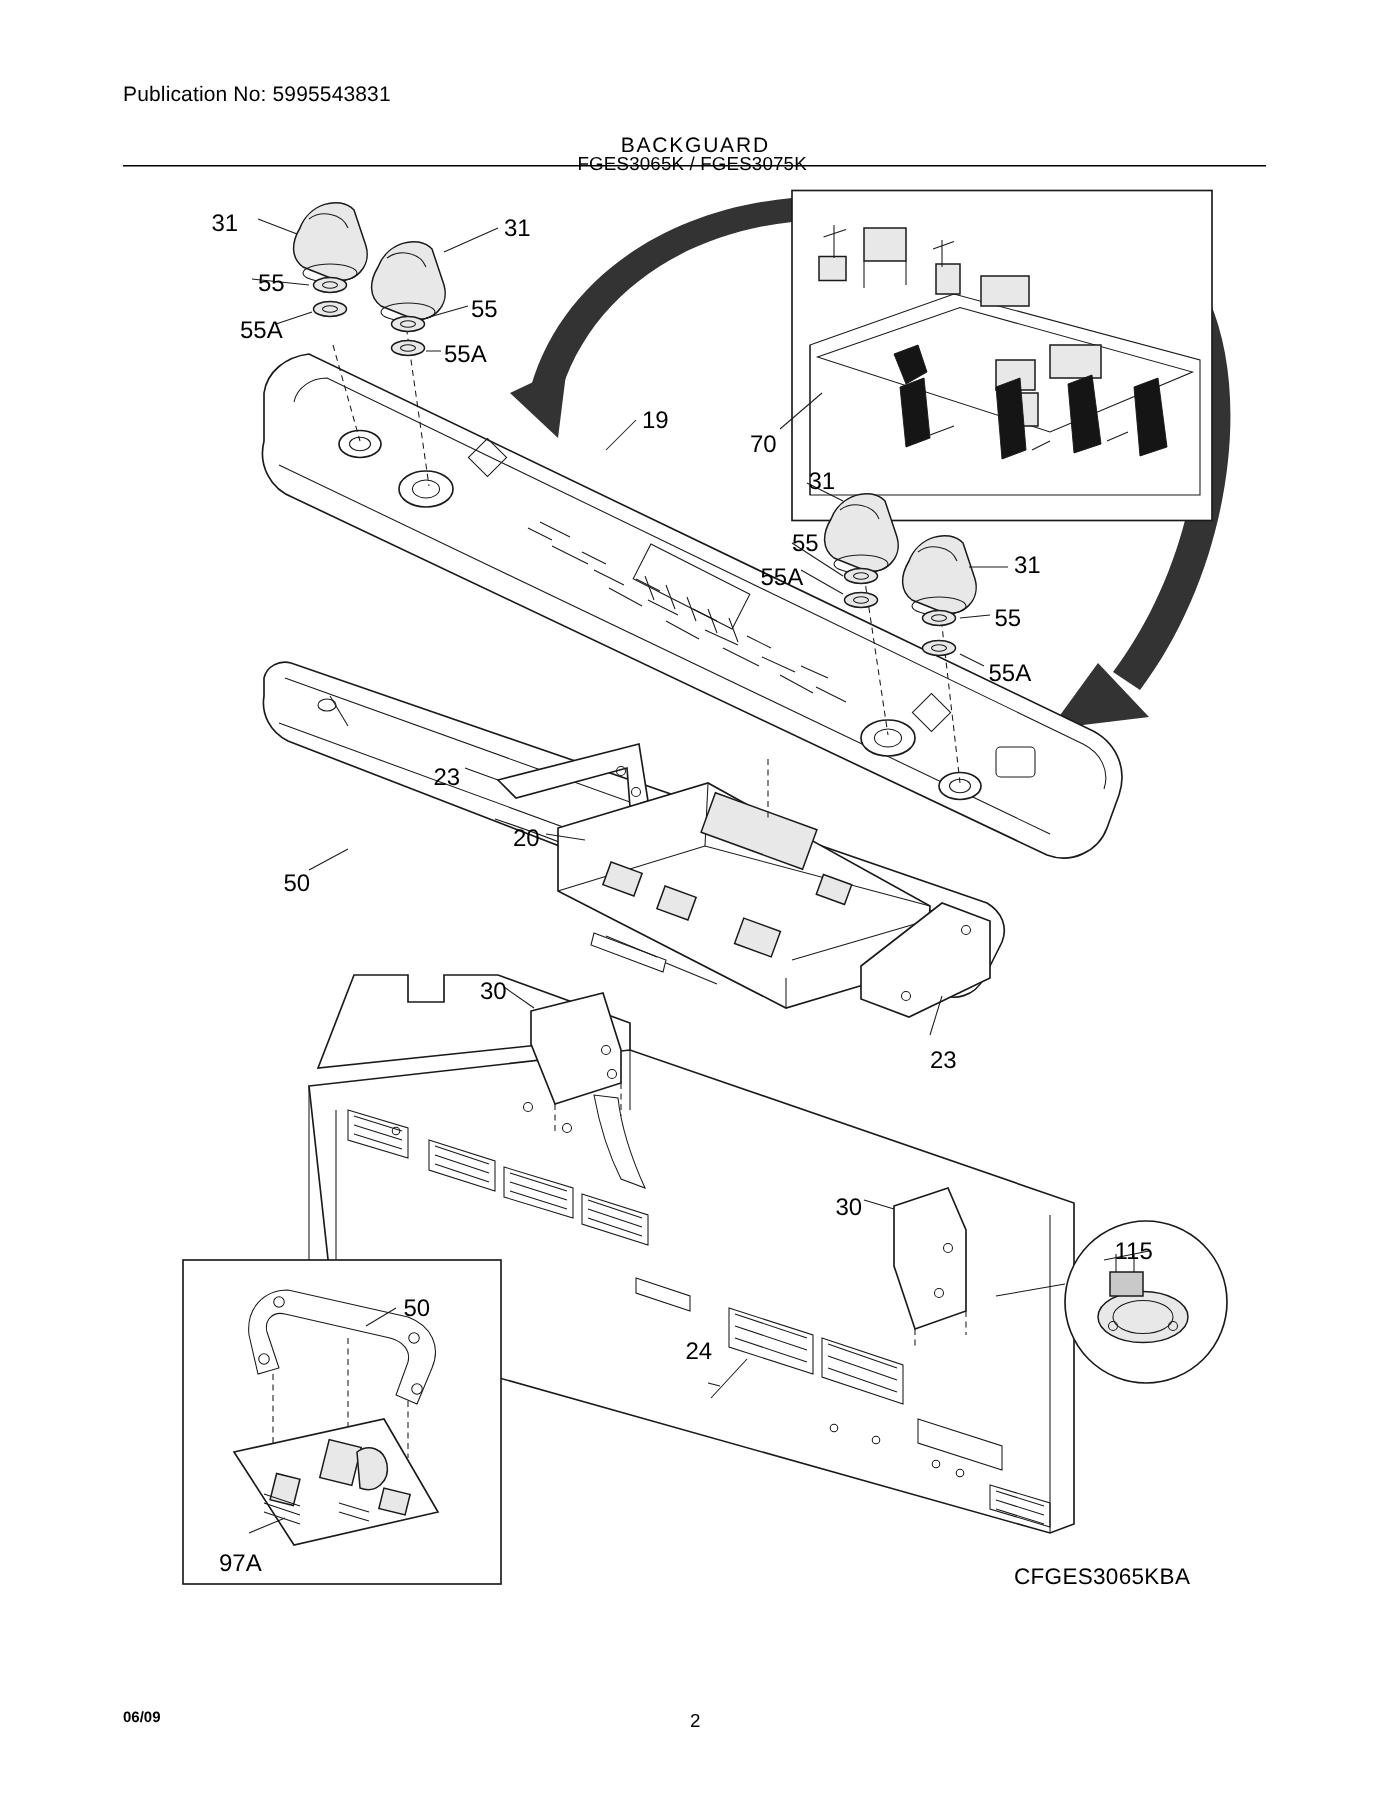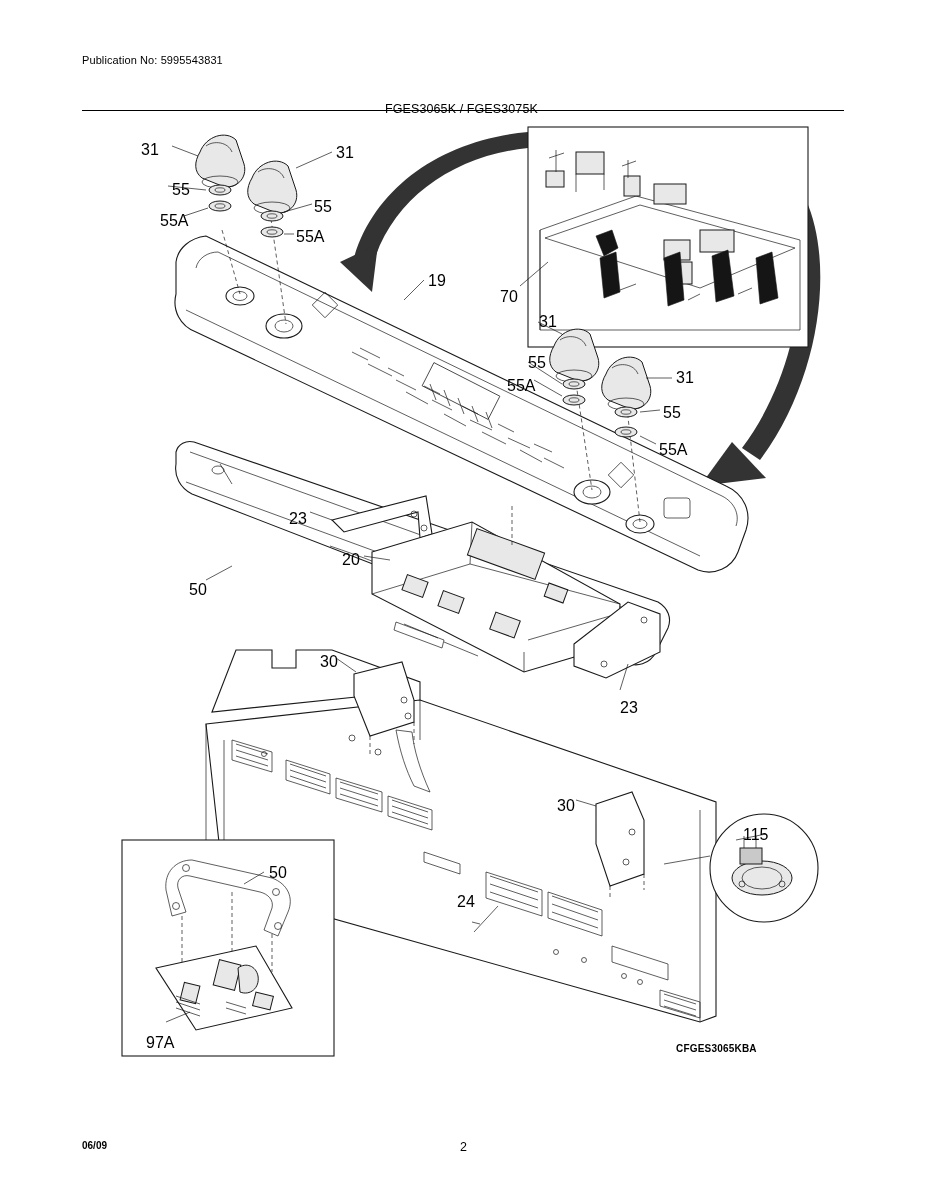--- a/index.html
+++ b/index.html
@@ -19,21 +19,21 @@
     position: relative;
     width: 927px;
     height: 1200px;
   }
 
   
   .hdr-pub {
     position: absolute;
     left: 82px;
     top: 54px;
-    font-size: 11px;
+    font-size: 14px;
     letter-spacing: 0.1px;
   }
   .hdr-model {
     position: absolute;
     left: 385px;
     top: 54px;
     font-size: 12.5px;
     letter-spacing: 0.1px;
     margin-top: 48px;
   }
@@ -68,22 +68,22 @@
     left: 0;
     top: 1140px;
     width: 927px;
     text-align: center;
     font-size: 12.5px;
   }
   .diagram-code {
     position: absolute;
     left: 676px;
     top: 1043px;
-    font-size: 10px;
-    font-weight: bold;
+    font-size: 15px;
+    font-weight: normal;
     letter-spacing: 0.2px;
   }
 
   
   .callout {
     position: absolute;
     font-size: 16px;
     font-weight: normal;
     white-space: nowrap;
   }
@@ -133,20 +133,21 @@
     stroke: none;
   }
 </style>
 </head>
 <body>
 
 <div class="page">
 
   <div class="hdr-pub">Publication No: 5995543831</div>
   <div class="hdr-model">FGES3065K / FGES3075K</div>
+  <div class="hdr-title">BACKGUARD</div>
   <div class="hdr-rule"></div>
 
   <svg id="art" viewBox="0 0 927 1200">
 
     <g>
       <path class="hatch" d="M352,265 C370,190 440,140 528,132 L528,148 C452,156 390,200 372,268 Z"></path>
       <path class="hatch" d="M340,262 L378,244 L372,292 Z"></path>
       <path class="hatch" d="M806,200 C835,265 820,380 760,460 L742,448 C796,376 812,276 790,212 Z"></path>
       <path class="hatch" d="M766,478 L700,486 L732,442 Z"></path>
     </g>

